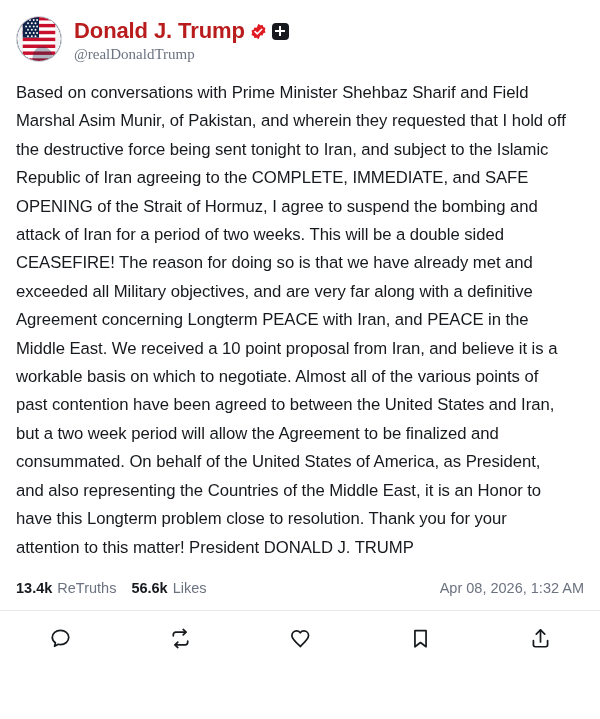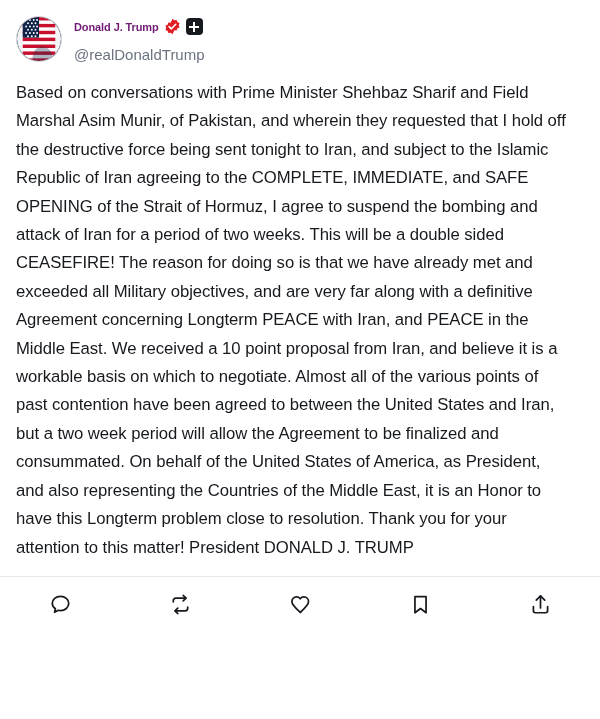--- a/index.html
+++ b/index.html
@@ -44,23 +44,23 @@
     flex-direction: column;
     justify-content: center;
     padding-top: 2px;
   }
   .name-row {
     display: flex;
     align-items: center;
     gap: 5px;
   }
   .display-name {
-    font-size: 11px;
+    font-size: 22px;
     font-weight: bold;
-    color: #701a75;
+    color: #b91c1c;
     letter-spacing: -0.1px;
   }
   .verified-badge {
     width: 17px;
     height: 17px;
     flex: 0 0 17px;
     display: inline-block;
   }
   .plus-badge {
     width: 17px;
@@ -78,21 +78,22 @@
   }
   .plus-badge::before {
     left: 3.5px; right: 3.5px; top: 7.5px; height: 2px;
   }
   .plus-badge::after {
     top: 3.5px; bottom: 3.5px; left: 7.5px; width: 2px;
   }
   .handle {
     font-size: 15px;
     color: #6b7280;
-    margin-top: 11px;
+    margin-top: 2px;
+    font-family: Liberation Serif, serif;
   }
   .post-body {
     font-size: 16.7px;
     line-height: 28.4px;
     color: #16191d;
     letter-spacing: -0.05px;
     margin: 6px 16px 0 0;
     flex: 0 0 auto;
   }
   .post-meta {
@@ -215,20 +216,29 @@
         </span>
         <span class="plus-badge"></span>
       </div>
       <div class="handle">@realDonaldTrump</div>
     </div>
 
   </div>
 
   <div class="post-body">Based on conversations with Prime Minister Shehbaz Sharif and Field Marshal Asim Munir, of Pakistan, and wherein they requested that I hold off the destructive force being sent tonight to Iran, and subject to the Islamic Republic of Iran agreeing to the COMPLETE, IMMEDIATE, and SAFE OPENING of the Strait of Hormuz, I agree to suspend the bombing and attack of Iran for a period of two weeks. This will be a double sided CEASEFIRE! The reason for doing so is that we have already met and exceeded all Military objectives, and are very far along with a definitive Agreement concerning Longterm PEACE with Iran, and PEACE in the Middle East. We received a 10 point proposal from Iran, and believe it is a workable basis on which to negotiate. Almost all of the various points of past contention have been agreed to between the United States and Iran, but a two week period will allow the Agreement to be finalized and consummated. On behalf of the United States of America, as President, and also representing the Countries of the Middle East, it is an Honor to have this Longterm problem close to resolution. Thank you for your attention to this matter! President DONALD J. TRUMP</div>
 
+  <div class="post-meta">
+    <div class="meta-left">
+      <span class="count">13.4k</span>
+      <span class="lbl">ReTruths</span>
+      <span class="count">56.6k</span>
+      <span class="lbl">Likes</span>
+    </div>
+    <div class="timestamp">Apr 08, 2026, 1:32 AM</div>
+  </div>
 
   <div class="divider"></div>
 
   <div class="actions">
 
     <div class="action-btn">
       <svg viewBox="0 0 24 24" fill="none" stroke="#16191d" stroke-width="1.8" stroke-linecap="round" stroke-linejoin="round">
         <path d="M12 3.6c-4.8 0-8.6 3.2-8.6 7.2 0 2.3 1.3 4.4 3.3 5.7l-.9 3.6 3.9-2.1c.7.2 1.5.3 2.3.3 4.8 0 8.6-3.2 8.6-7.5S16.8 3.6 12 3.6z"></path>
       </svg>
     </div>

